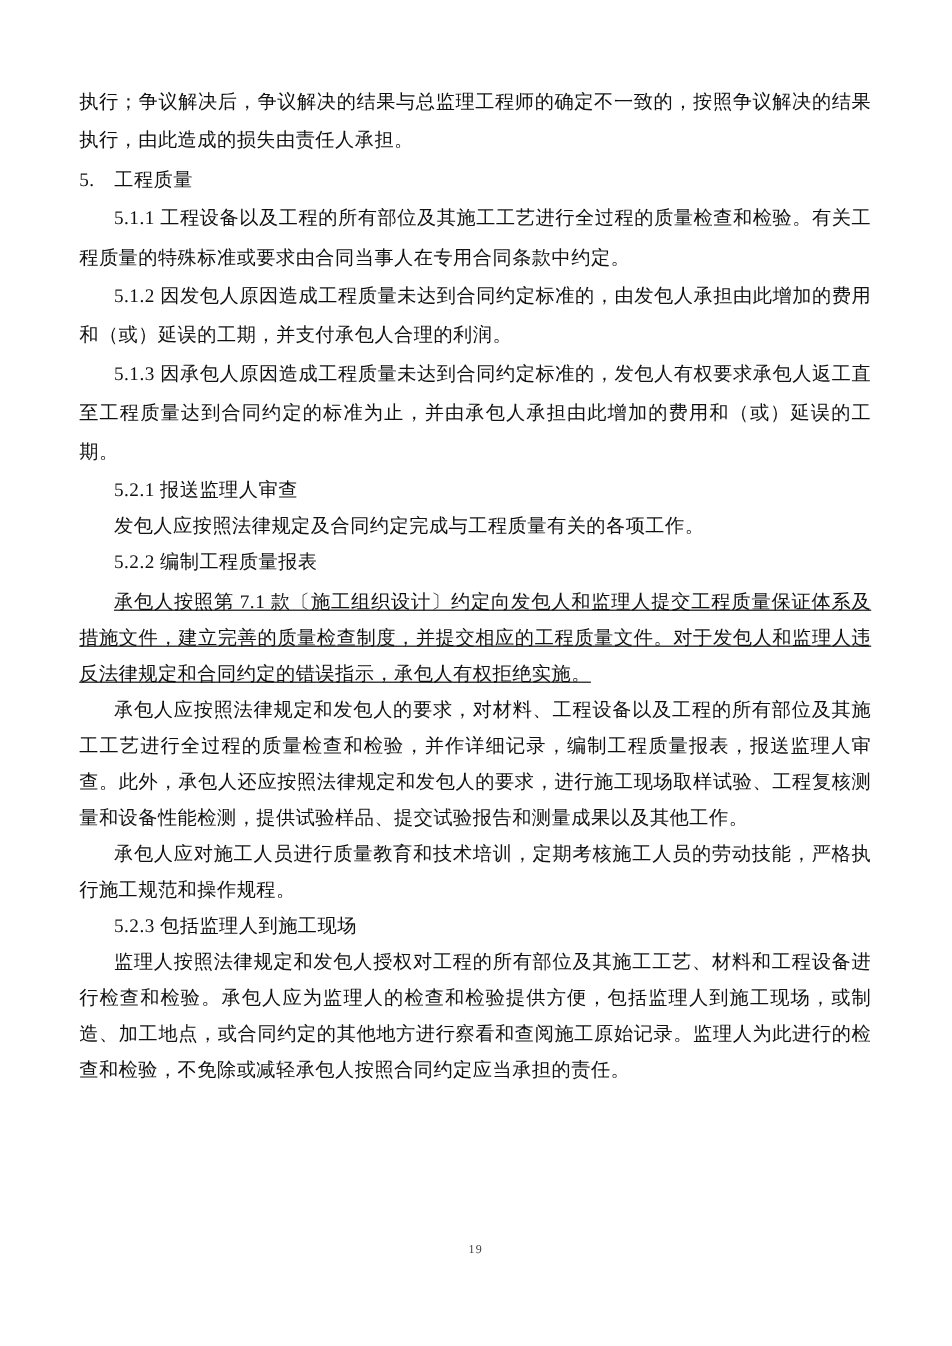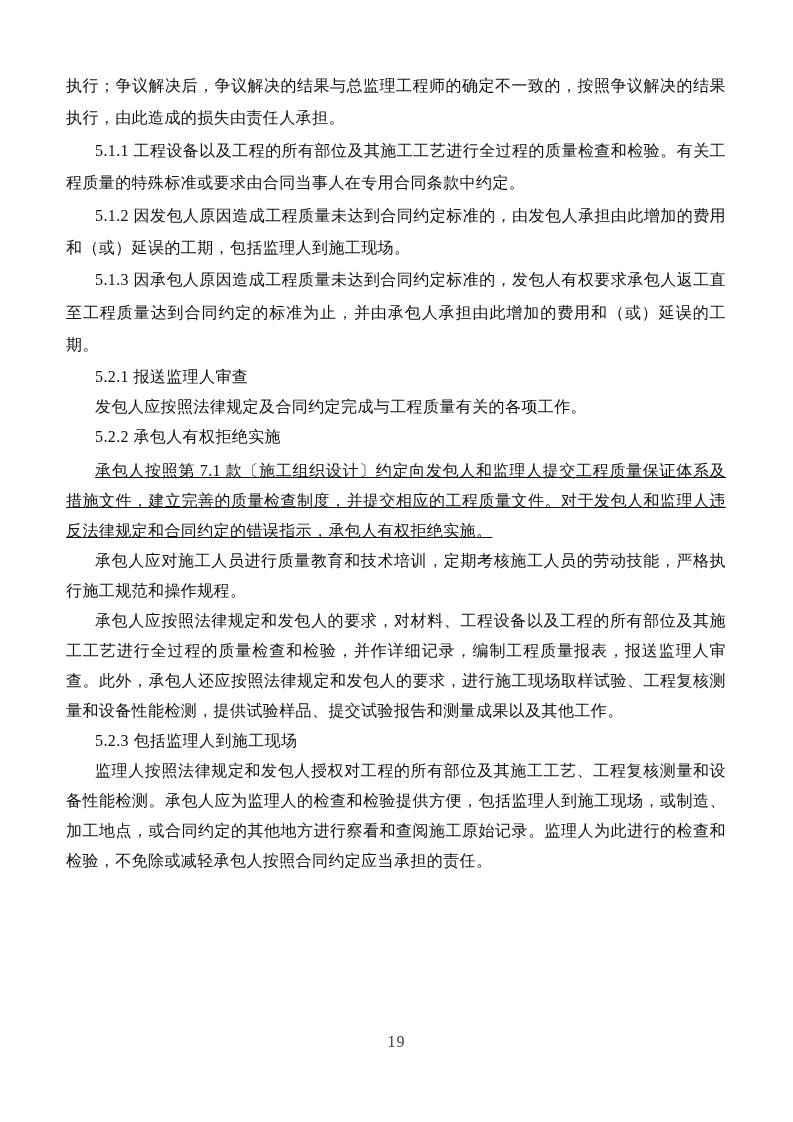--- a/index.html
+++ b/index.html
@@ -41,55 +41,56 @@
   .sub { text-indent: 29px; }
   
   .tight { line-height: 30px; }
   .mt4 { margin-top: 4px; text-decoration: underline; }
   .footer {
     position: absolute;
     left: 0;
     right: 0;
     top: 1033px;
     text-align: center;
-    font-size: 16px;
+    font-size: 10px;
     line-height: 18px;
     color: #404040;
     letter-spacing: 1px;
   }
 </style>
 </head>
 <body>
 
 <div class="page">
 
   <p class="blk cont">执行；争议解决后，争议解决的结果与总监理工程师的确定不一致的，按照争议解决的结果执行，由此造成的损失由责任人承担。</p>
 
+  <p class="blk h1">5.　工程质量</p>
 
 
   <p class="blk body">5.1.1 工程设备以及工程的所有部位及其施工工艺进行全过程的质量检查和检验。有关工程质量的特殊标准或要求由合同当事人在专用合同条款中约定。</p>
 
-  <p class="blk body">5.1.2 因发包人原因造成工程质量未达到合同约定标准的，由发包人承担由此增加的费用和（或）延误的工期，包括监理人到施工现场。</p>
+  <p class="blk body">5.1.2 因发包人原因造成工程质量未达到合同约定标准的，由发包人承担由此增加的费用和（或）延误的工期，并支付承包人合理的利润。</p>
 
   <p class="blk body">5.1.3 因承包人原因造成工程质量未达到合同约定标准的，发包人有权要求承包人返工直至工程质量达到合同约定的标准为止，并由承包人承担由此增加的费用和（或）延误的工期。</p>
 
 
   <p class="blk sub tight">5.2.1 报送监理人审查</p>
 
   <p class="blk body tight">发包人应按照法律规定及合同约定完成与工程质量有关的各项工作。</p>
 
-  <p class="blk sub tight">5.2.2 承包人有权拒绝实施</p>
+  <p class="blk sub tight">5.2.2 编制工程质量报表</p>
 
   <p class="blk body tight mt4">承包人按照第 7.1 款〔施工组织设计〕约定向发包人和监理人提交工程质量保证体系及措施文件，建立完善的质量检查制度，并提交相应的工程质量文件。对于发包人和监理人违反法律规定和合同约定的错误指示，承包人有权拒绝实施。</p>
 
+  <p class="blk body tight">承包人应按照法律规定和发包人的要求，对材料、工程设备以及工程的所有部位及其施工工艺进行全过程的质量检查和检验，并作详细记录，编制工程质量报表，报送监理人审查。此外，承包人还应按照法律规定和发包人的要求，进行施工现场取样试验、工程复核测量和设备性能检测，提供试验样品、提交试验报告和测量成果以及其他工作。</p>
+
   <p class="blk body tight">承包人应对施工人员进行质量教育和技术培训，定期考核施工人员的劳动技能，严格执行施工规范和操作规程。</p>
-
-  <p class="blk body tight">承包人应按照法律规定和发包人的要求，对材料、工程设备以及工程的所有部位及其施工工艺进行全过程的质量检查和检验，并作详细记录，编制工程质量报表，报送监理人审查。此外，承包人还应按照法律规定和发包人的要求，进行施工现场取样试验、工程复核测量和设备性能检测，提供试验样品、提交试验报告和测量成果以及其他工作。</p>
 
   <p class="blk sub tight">5.2.3 包括监理人到施工现场</p>
 
-  <p class="blk body tight">监理人按照法律规定和发包人授权对工程的所有部位及其施工工艺、工程复核测量和设备性能检测。承包人应为监理人的检查和检验提供方便，包括监理人到施工现场，或制造、加工地点，或合同约定的其他地方进行察看和查阅施工原始记录。监理人为此进行的检查和检验，不免除或减轻承包人按照合同约定应当承担的责任。</p>
+  <p class="blk body tight">监理人按照法律规定和发包人授权对工程的所有部位及其施工工艺、材料和工程设备进行检查和检验。承包人应为监理人的检查和检验提供方便，包括监理人到施工现场，或制造、加工地点，或合同约定的其他地方进行察看和查阅施工原始记录。监理人为此进行的检查和检验，不免除或减轻承包人按照合同约定应当承担的责任。</p>
 
   <div class="footer">
     <span>19</span>
   </div>
 
 </div>
 
 </body></html>

